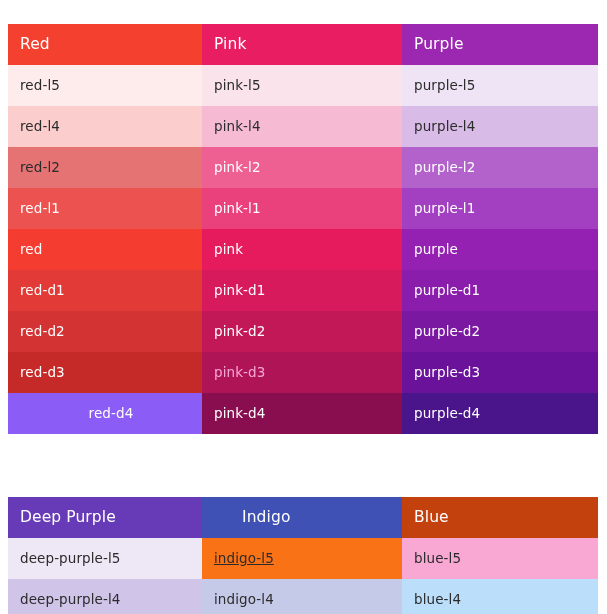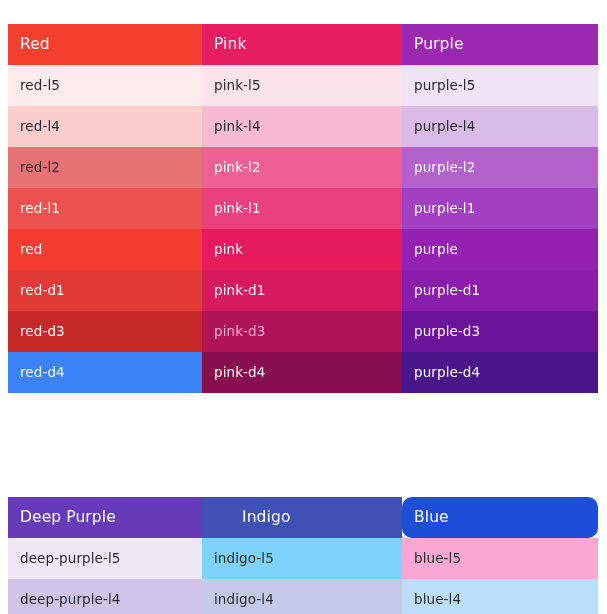--- a/index.html
+++ b/index.html
@@ -105,49 +105,54 @@
         <td class="txt-light" style="background-color: rgb(244, 60, 49); color: rgb(255, 255, 255);">red</td>
         <td class="txt-light" style="background-color: rgb(229, 27, 93); color: rgb(255, 255, 255);">pink</td>
         <td class="txt-light" style="background-color: rgb(148, 33, 178); color: rgb(255, 255, 255);">purple</td>
       </tr>
       <tr>
         <td class="txt-light" style="background-color: rgb(226, 59, 55); color: rgb(255, 255, 255);">red-d1</td>
         <td class="txt-light" style="background-color: rgb(214, 26, 92); color: rgb(255, 255, 255);">pink-d1</td>
         <td class="txt-light" style="background-color: rgb(138, 29, 171); color: rgb(255, 255, 255);">purple-d1</td>
       </tr>
       <tr>
+        <td class="txt-light" style="background-color: rgb(211, 51, 51); color: rgb(255, 255, 255);">red-d2</td>
+        <td class="txt-light" style="background-color: rgb(195, 24, 88); color: rgb(255, 255, 255);">pink-d2</td>
+        <td class="txt-light" style="background-color: rgb(122, 24, 162); color: rgb(255, 255, 255);">purple-d2</td>
+      </tr>
+      <tr>
         <td class="txt-light" style="background-color: rgb(198, 42, 40); color: rgb(255, 255, 255);">red-d3</td>
         <td class="txt-light" style="background-color: rgb(174, 20, 86); color: #f9a8d4; padding-left: 12px;">pink-d3</td>
         <td class="txt-light" style="background-color: rgb(106, 18, 154); color: rgb(255, 255, 255);">purple-d3</td>
       </tr>
       <tr>
-        <td class="txt-light" style="background-color: #3b82f6; color: rgb(255, 255, 255);">red-d4</td>
+        <td class="txt-light" style="background-color: #8b5cf6; color: rgb(255, 255, 255); text-align: center;">red-d4</td>
         <td class="txt-light" style="background-color: rgb(137, 14, 79); color: rgb(255, 255, 255);">pink-d4</td>
         <td class="txt-light" style="background-color: rgb(74, 20, 139); color: rgb(255, 255, 255);">purple-d4</td>
       </tr>
     </tbody>
   </table>
 
   <table class="palette-table" id="table-secondary">
     <colgroup>
       <col class="c1">
         <col class="c2">
         <col class="c3">
     </colgroup>
     <thead>
       <tr>
         <th style="background-color: rgb(103, 58, 183); color: rgb(255, 255, 255);">Deep Purple</th>
         <th style="background-color: rgb(63, 81, 181); color: rgb(255, 255, 255); padding-left: 40px;">Indigo</th>
-        <th style="background-color: #1d4ed8; color: rgb(255, 255, 255); border-radius: 10px;">Blue</th>
+        <th style="background-color: #c2410c; color: rgb(255, 255, 255);">Blue</th>
       </tr>
     </thead>
     <tbody>
       <tr>
         <td class="txt-dark" style="background-color: rgb(237, 231, 246); color: rgb(43, 43, 43);">deep-purple-l5</td>
-        <td class="txt-dark" style="background-color: #7dd3fc; color: rgb(43, 43, 43);">indigo-l5</td>
+        <td class="txt-dark" style="background-color: #f97316; color: rgb(43, 43, 43); text-decoration: underline;">indigo-l5</td>
         <td class="txt-dark" style="background-color: #f9a8d4; color: rgb(43, 43, 43);">blue-l5</td>
       </tr>
       <tr>
         <td class="txt-dark" style="background-color: rgb(209, 196, 233); color: rgb(43, 43, 43);">deep-purple-l4</td>
         <td class="txt-dark" style="background-color: rgb(197, 202, 233); color: rgb(43, 43, 43);">indigo-l4</td>
         <td class="txt-dark" style="background-color: rgb(187, 222, 251); color: rgb(43, 43, 43);">blue-l4</td>
       </tr>
     </tbody>
   </table>
 

